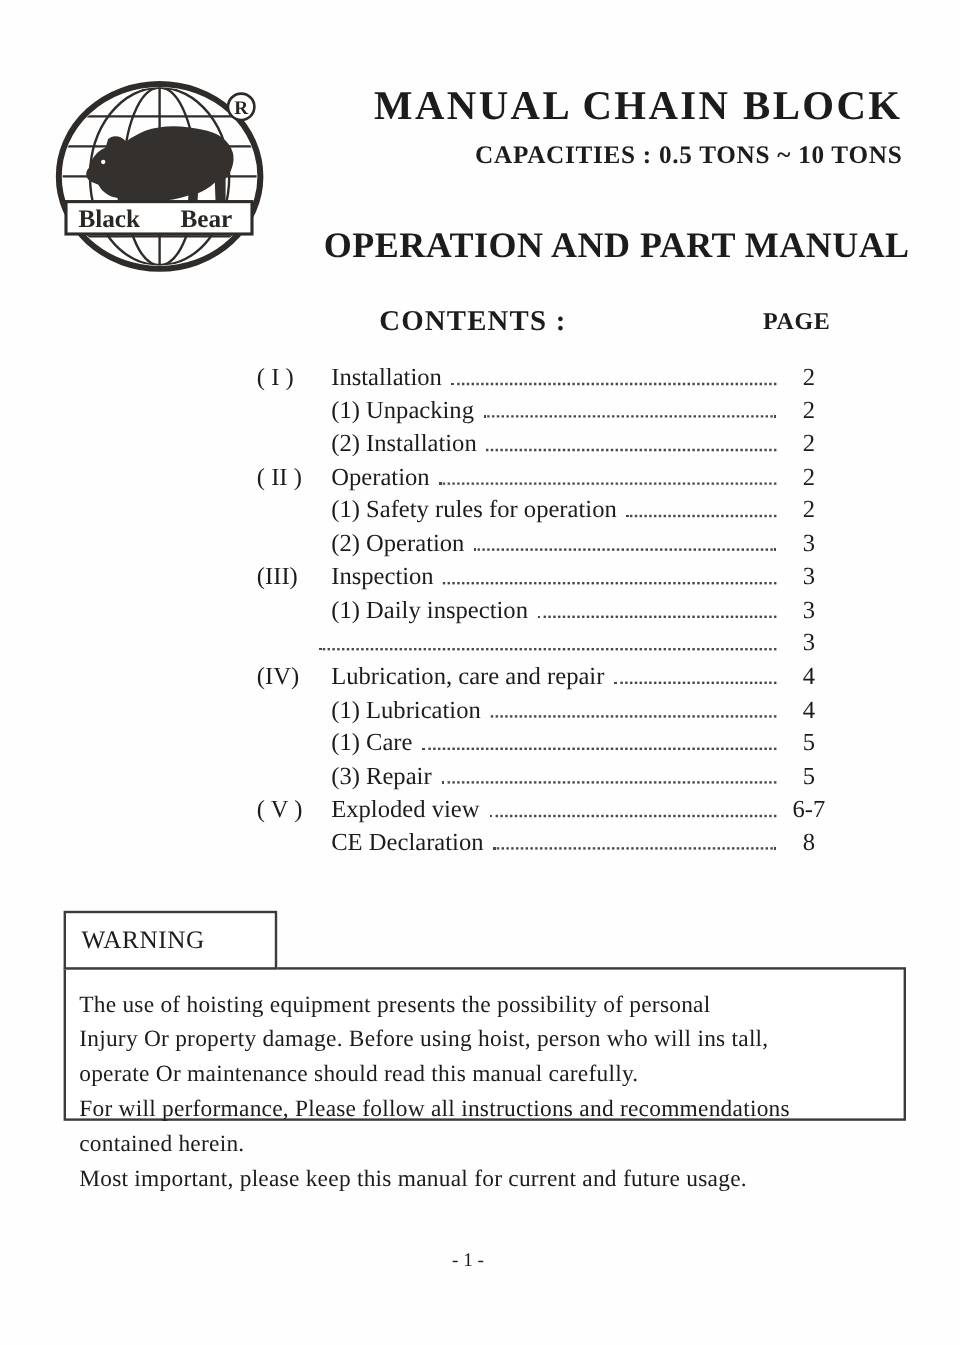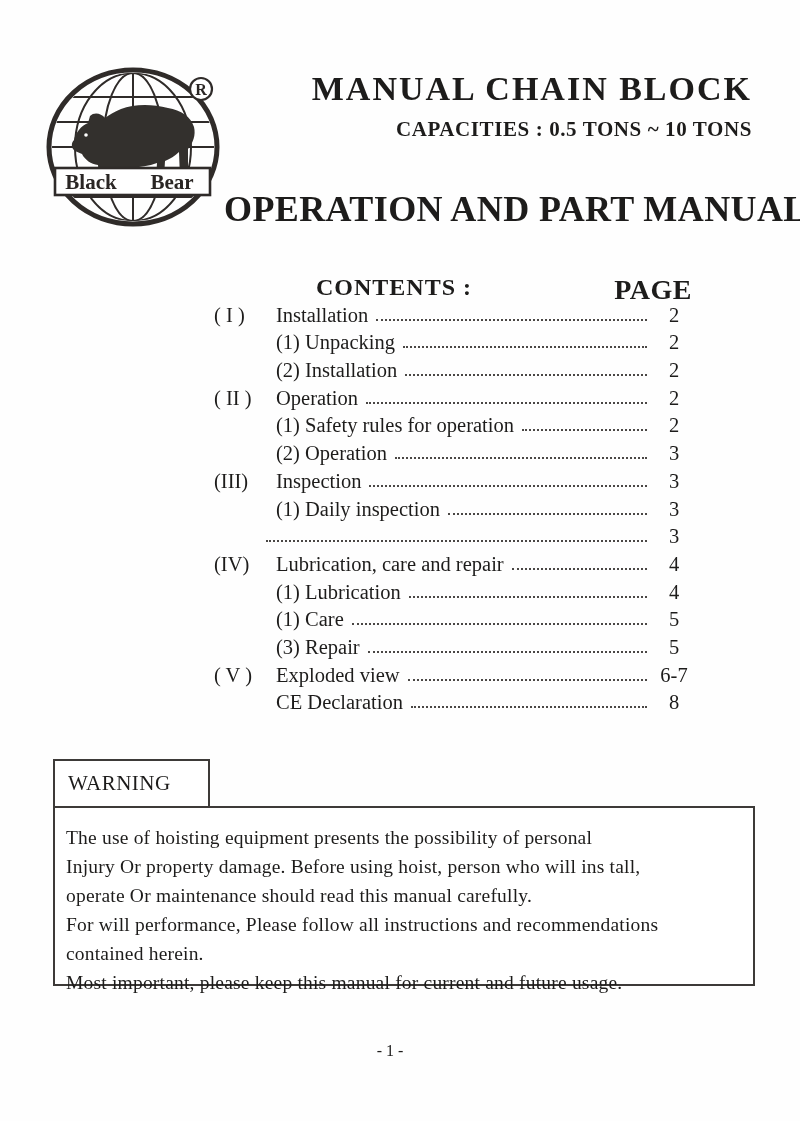--- a/index.html
+++ b/index.html
@@ -13,47 +13,47 @@
 
   
   .logo { position:absolute; left:46px; top:66px; width:178px; height:164px; }
 
   
   .titles { position:absolute; left:228px; top:70px; width:524px; text-align:right; }
   .main-title { font-size:34px; font-weight:bold; letter-spacing:2px; white-space:nowrap; }
   .sub-title  { font-size:21px; font-weight:bold; letter-spacing:0.6px; margin-top:9px; white-space:nowrap; }
   .manual-title {
     position:absolute; left:224px; top:188px; width:534px; text-align:right;
-    font-size:36px; font-weight:bold; letter-spacing:0.4px; white-space:nowrap;
+    font-size:30px; font-weight:bold; letter-spacing:0.4px; white-space:nowrap;
   }
 
   
   .contents-head {
-    position:absolute; left:214px; top:274px; width:478px;
-    display:flex; justify-content:space-between; align-items:flex-start;
+    position:absolute; left:214px; top:255px; width:478px;
+    display:flex; justify-content:space-between; align-items:center;
   }
   .contents-label { font-size:24px; font-weight:bold; letter-spacing:1px; margin-left:102px; }
-  .page-label { font-size:28px; font-weight:bold; letter-spacing:0.5px; }
+  .page-label { font-size:20px; font-weight:bold; letter-spacing:0.5px; }
 
   .toc { position:absolute; left:214px; top:299px; width:478px; }
   .toc-row { display:flex; align-items:flex-end; height:27.7px; font-size:20.5px; }
   .toc-prefix { flex:0 0 48px; white-space:nowrap; }
   .toc-label  { white-space:nowrap; padding-right:4px;margin-left:14px; }
   .toc-dots   { flex:1; border-bottom:2px dotted #4a4745; margin:0 9px 6px 4px; min-width:12px; }
   .toc-page   { flex:0 0 36px; text-align:center; white-space:nowrap; }
 
   
   .warning-tab {
-    position:absolute; left:53px; top:759px; width:157px; height:49px;
+    position:absolute; left:53px; top:759px; width:178px; height:49px;
     border:2px solid #3d3a38; background:#fff; z-index:2;
     display:flex; align-items:center; padding-left:13px;
     font-size:21px; letter-spacing:0.5px;
   }
   .warning-box {
-    position:absolute; left:53px; top:806px; width:702px; height:180px;
+    position:absolute; left:53px; top:806px; width:702px; height:128px;
     border:2px solid #3d3a38; background:#fff;
     padding:15px 6px 0 11px;
   }
   .warning-line { font-size:19.5px; line-height:29px; letter-spacing:0.2px; white-space:nowrap; }
 
   
   .footer { position:absolute; left:0; top:1042px; width:780px; text-align:center; font-size:16px; }
 </style>
 </head>
 <body>

